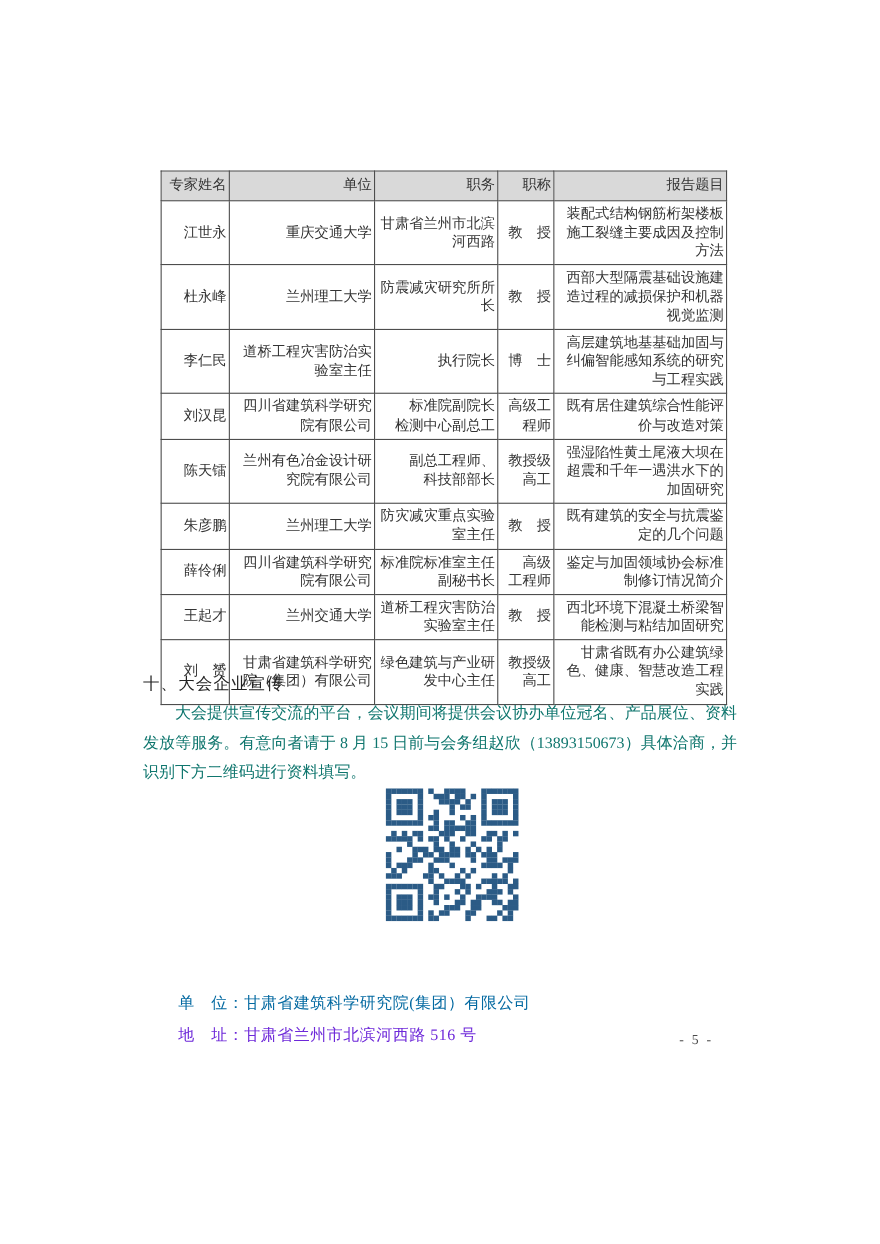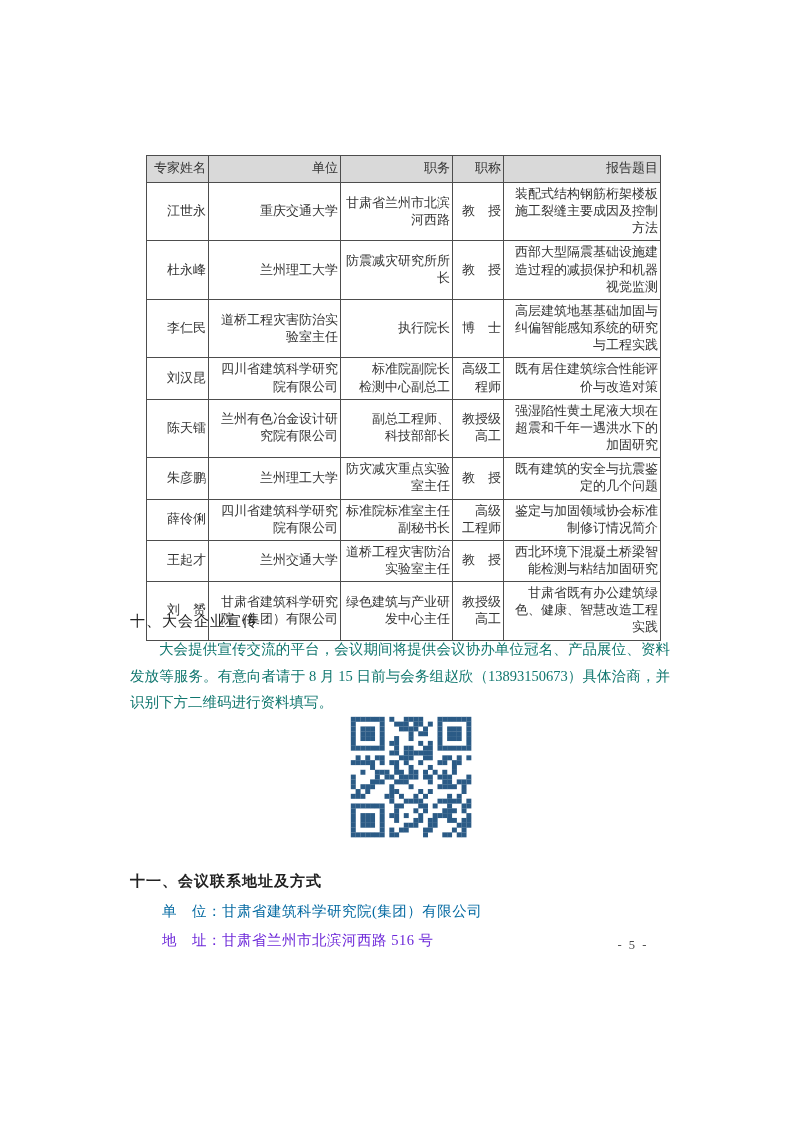--- a/index.html
+++ b/index.html
@@ -479,21 +479,20 @@
         <rect x="43.333333333333336" y="120.37037037037037" width="4.964814814814815" height="4.964814814814815" fill="#2b5b86"></rect>
         <rect x="48.14814814814815" y="120.37037037037037" width="4.964814814814815" height="4.964814814814815" fill="#2b5b86"></rect>
         <rect x="77.03703703703704" y="120.37037037037037" width="4.964814814814815" height="4.964814814814815" fill="#2b5b86"></rect>
         <rect x="96.2962962962963" y="120.37037037037037" width="4.964814814814815" height="4.964814814814815" fill="#2b5b86"></rect>
         <rect x="101.11111111111111" y="120.37037037037037" width="4.964814814814815" height="4.964814814814815" fill="#2b5b86"></rect>
         <rect x="110.74074074074075" y="120.37037037037037" width="4.964814814814815" height="4.964814814814815" fill="#2b5b86"></rect>
         <rect x="115.55555555555556" y="120.37037037037037" width="4.964814814814815" height="4.964814814814815" fill="#2b5b86"></rect>
       </svg>
     </div>
 
-  <div class="sec11-heading">十一、会议联系地址及方式</div>
 
   <div class="contact-line1">单　位：甘肃省建筑科学研究院(集团）有限公司</div>
 
   <div class="contact-line2">地　址：甘肃省兰州市北滨河西路 516 号</div>
 
   <div class="page-number">- 5 -</div>
 
 </div>
 
 </body></html>

